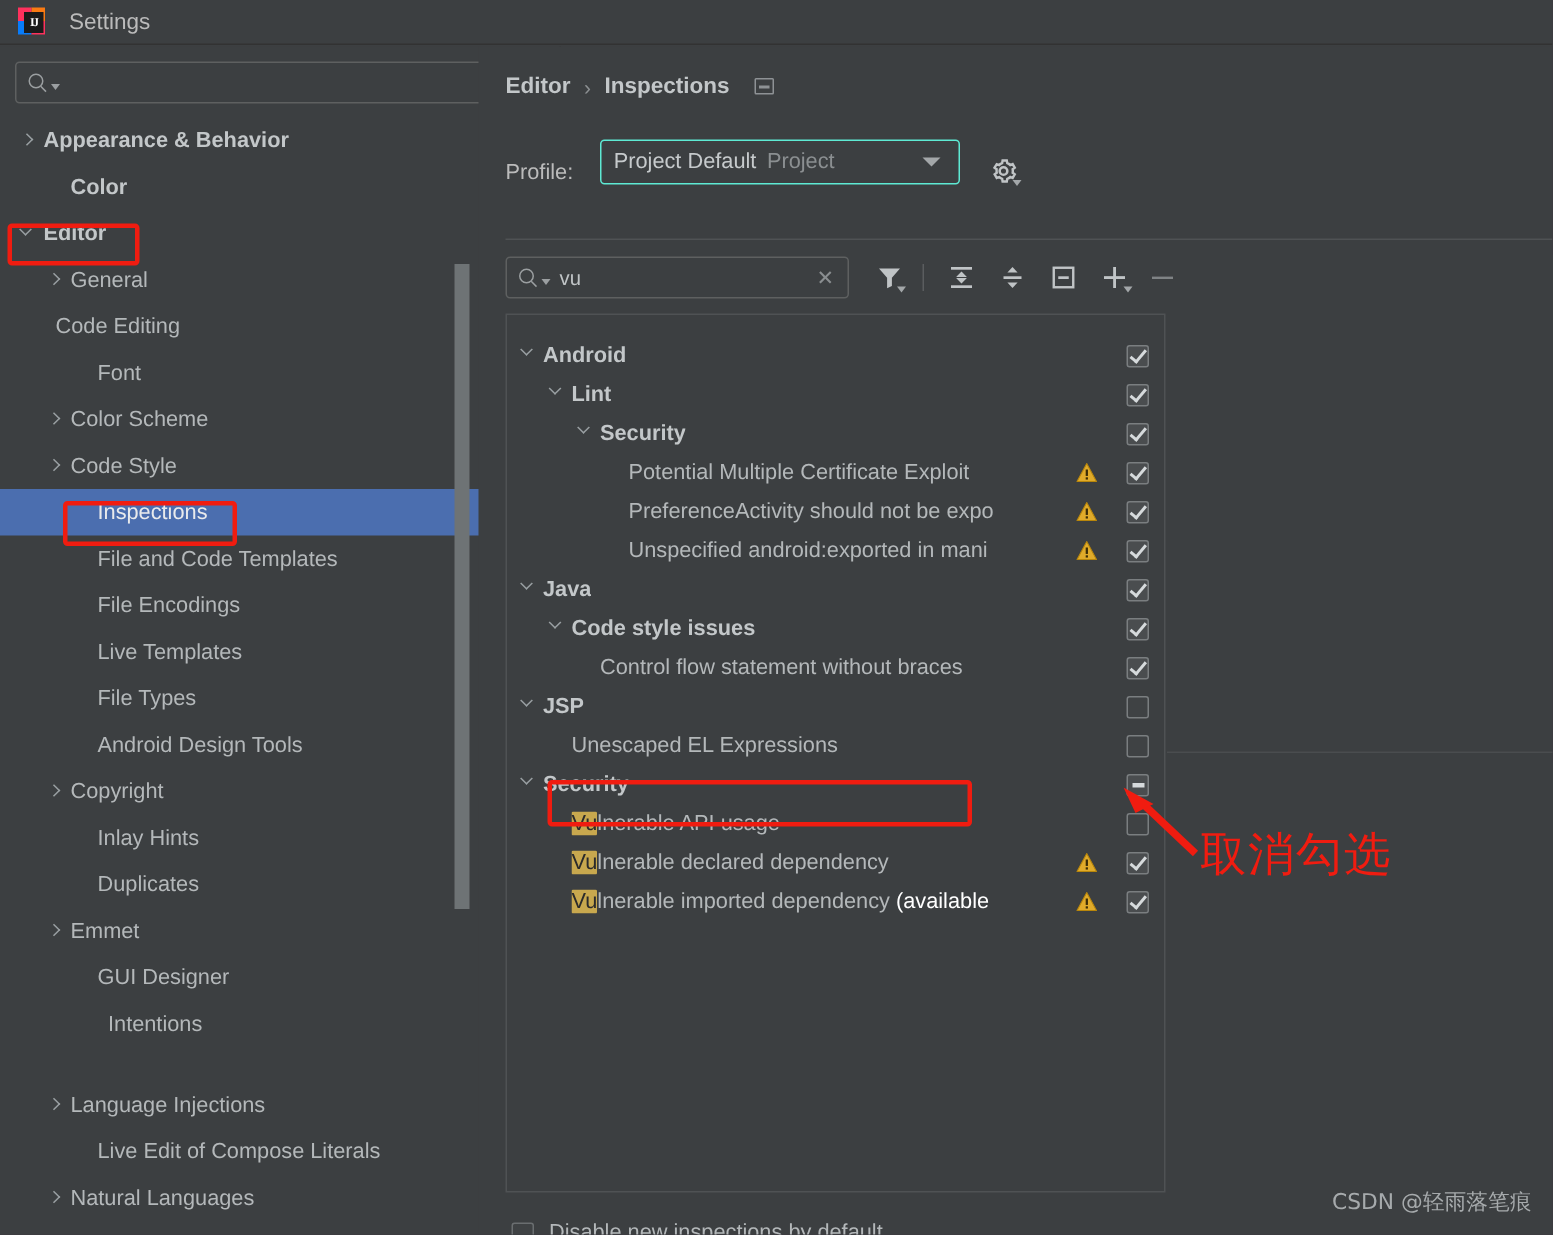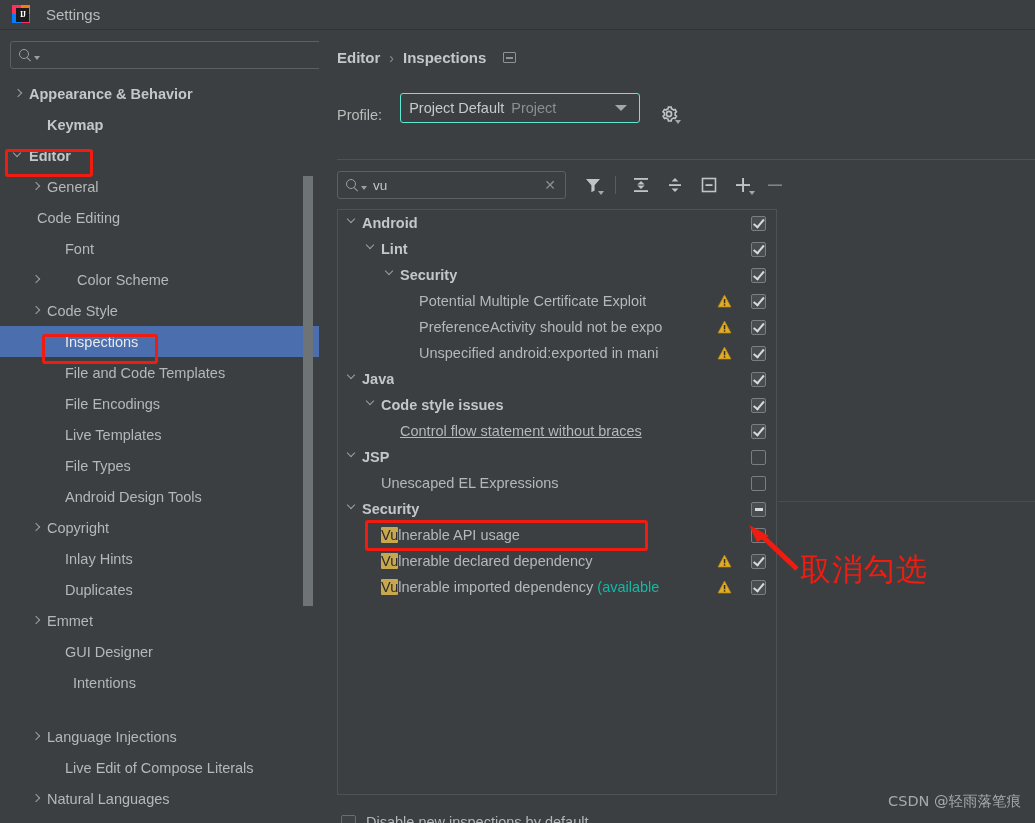--- a/index.html
+++ b/index.html
@@ -156,21 +156,21 @@
     border: 1px solid #4f5254; background: #3c3f41; overflow: hidden;
   }
   .trow {
     height: 26px; display: flex; align-items: center; position: relative;
     color: #b4b8ba; font-size: 14.5px; white-space: nowrap;
   }
   .trow .tarrow { width: 16px; height: 16px; position: relative; flex: 0 0 auto; }
   .trow .tlbl { overflow: hidden; }
   .trow.b .tlbl { font-weight: bold; color: #c3c7c9; }
   .hl { background: #c8a84e; color: #2b2b2b; padding: 0 0px; border-radius: 1px; }
-  .dim { color: #14b8a6; text-align: center; }
+  .dim { color: #ffffff; text-align: center; }
 
   .warn-ico {
     position: absolute; right: 44px; width: 15px; height: 14px;
   }
   .cbx {
     position: absolute; right: 10px; width: 15px; height: 15px;
     border: 1px solid #7a7e80; border-radius: 2px; background: #4a4d4f;
   }
   .cbx.checked:after {
     content: ""; position: absolute; left: 4px; top: 0.5px; width: 4px; height: 8.5px;
@@ -241,21 +241,21 @@
     </div>
     <div class="tree-list" id="sidebar-tree">
         <div class="srow bold" style="padding-left: 12px;">
           <span class="arrow">
             <span class="chev-r"></span>
           </span>
           <span class="lbl">Appearance &amp; Behavior</span>
         </div>
         <div class="srow bold" style="padding-left: 30px;">
           <span class="arrow"></span>
-          <span class="lbl">Keymap</span>
+          <span class="lbl">Color</span>
         </div>
         <div class="srow bold" style="padding-left: 12px;">
           <span class="arrow">
             <span class="chev-d"></span>
           </span>
           <span class="lbl">Editor</span>
         </div>
         <div class="srow" style="padding-left: 30px;">
           <span class="arrow">
             <span class="chev-r"></span>
@@ -263,21 +263,21 @@
           <span class="lbl">General</span>
         </div>
         <div class="srow" style="padding-left: 20px;">
           <span class="arrow"></span>
           <span class="lbl">Code Editing</span>
         </div>
         <div class="srow" style="padding-left: 48px;">
           <span class="arrow"></span>
           <span class="lbl">Font</span>
         </div>
-        <div class="srow" style="padding-left: 30px; gap: 30px;">
+        <div class="srow" style="padding-left: 30px;">
           <span class="arrow">
             <span class="chev-r"></span>
           </span>
           <span class="lbl">Color Scheme</span>
         </div>
         <div class="srow" style="padding-left: 30px;">
           <span class="arrow">
             <span class="chev-r"></span>
           </span>
           <span class="lbl">Code Style</span>
@@ -328,21 +328,21 @@
           <span class="arrow">
             <span class="chev-r"></span>
           </span>
           <span class="lbl">Emmet</span>
         </div>
         <div class="srow" style="padding-left: 48px;">
           <span class="arrow"></span>
           <span class="lbl">GUI Designer</span>
           <span class="cfgmark"></span>
         </div>
-        <div class="srow" style="padding-left: 24px; gap: 32px;">
+        <div class="srow" style="padding-left: 55px;">
           <span class="arrow"></span>
           <span class="lbl">Intentions</span>
         </div>
         <div class="srow" style="padding-left: 30px; margin-top: 23px;">
           <span class="arrow">
             <span class="chev-r"></span>
           </span>
           <span class="lbl">Language Injections</span>
           <span class="cfgmark"></span>
         </div>
@@ -445,21 +445,21 @@
 
       <span class="tbicon" style="margin-left:6px">
         <svg width="26" height="26" viewBox="0 0 26 26">
           <rect x="6" y="12.4" width="14" height="1.6" fill="#7f8385"></rect>
         </svg>
       </span>
     </div>
 
     <div class="treepanel">
       <div id="insp-tree">
-          <div class="trow b" style="padding-left: 8px;">
+          <div class="trow b" style="padding-left: 8px; margin-top: 14px;">
             <span class="tarrow">
               <span class="chev-d"></span>
             </span>
             <span class="tlbl"><span>Android</span></span>
             <span class="cbx checked"></span>
           </div>
           <div class="trow b" style="padding-left: 27px;">
             <span class="tarrow">
               <span class="chev-d"></span>
             </span>
@@ -510,21 +510,21 @@
             <span class="tlbl"><span>Java</span></span>
             <span class="cbx checked"></span>
           </div>
           <div class="trow b" style="padding-left: 27px;">
             <span class="tarrow">
               <span class="chev-d"></span>
             </span>
             <span class="tlbl"><span>Code style issues</span></span>
             <span class="cbx checked"></span>
           </div>
-          <div class="trow" style="padding-left: 46px; text-decoration: underline;">
+          <div class="trow" style="padding-left: 46px;">
             <span class="tarrow"></span>
             <span class="tlbl"><span>Control flow statement without braces</span></span>
             <span class="cbx checked"></span>
           </div>
           <div class="trow b" style="padding-left: 8px;">
             <span class="tarrow">
               <span class="chev-d"></span>
             </span>
             <span class="tlbl"><span>JSP</span></span>
             <span class="cbx empty"></span>

